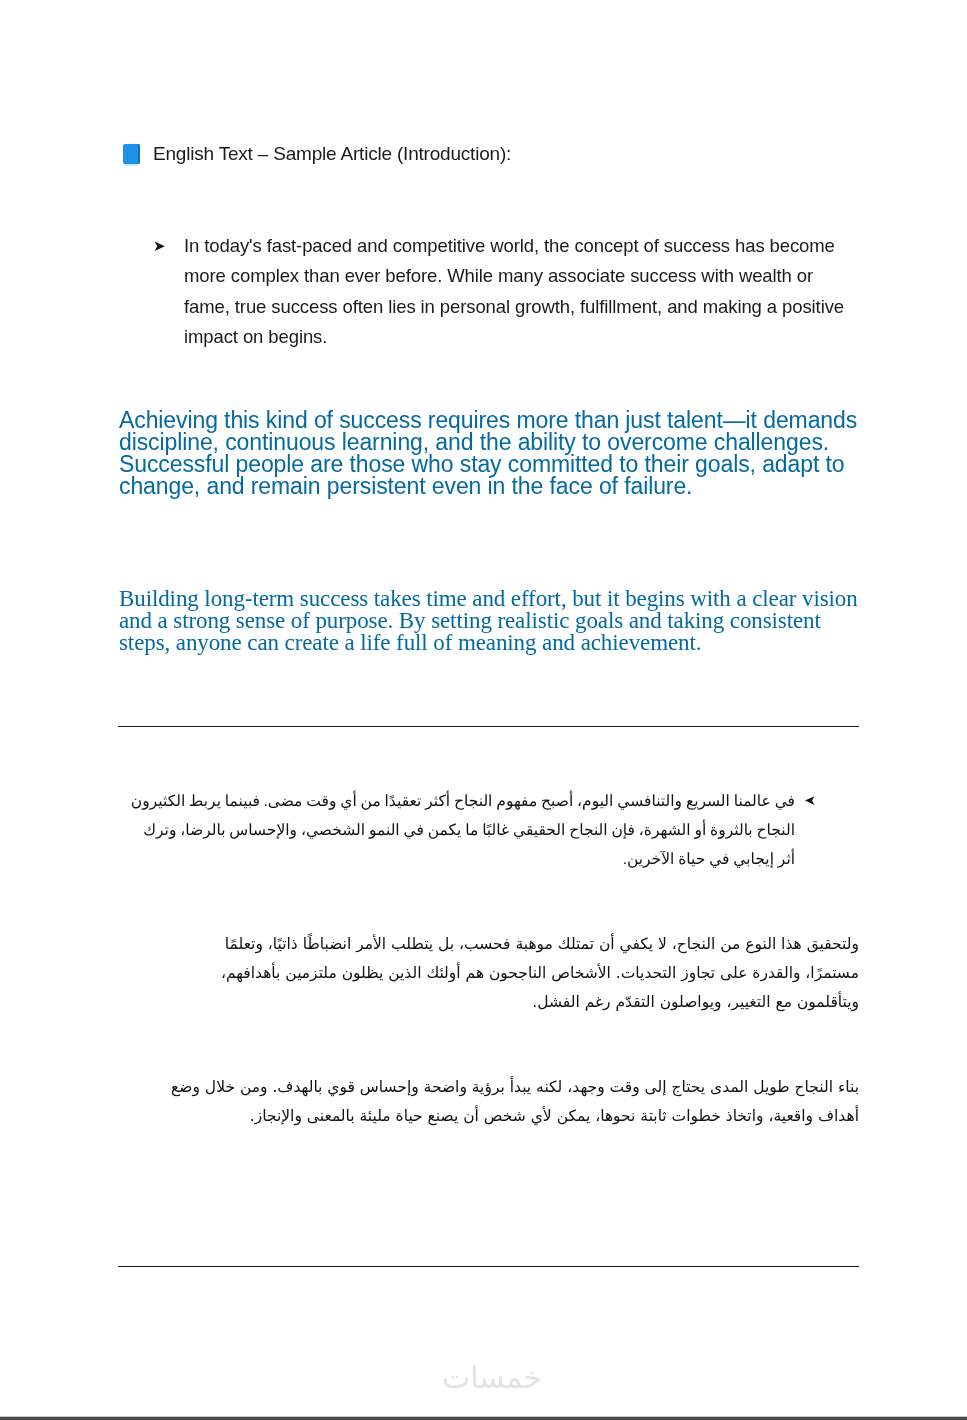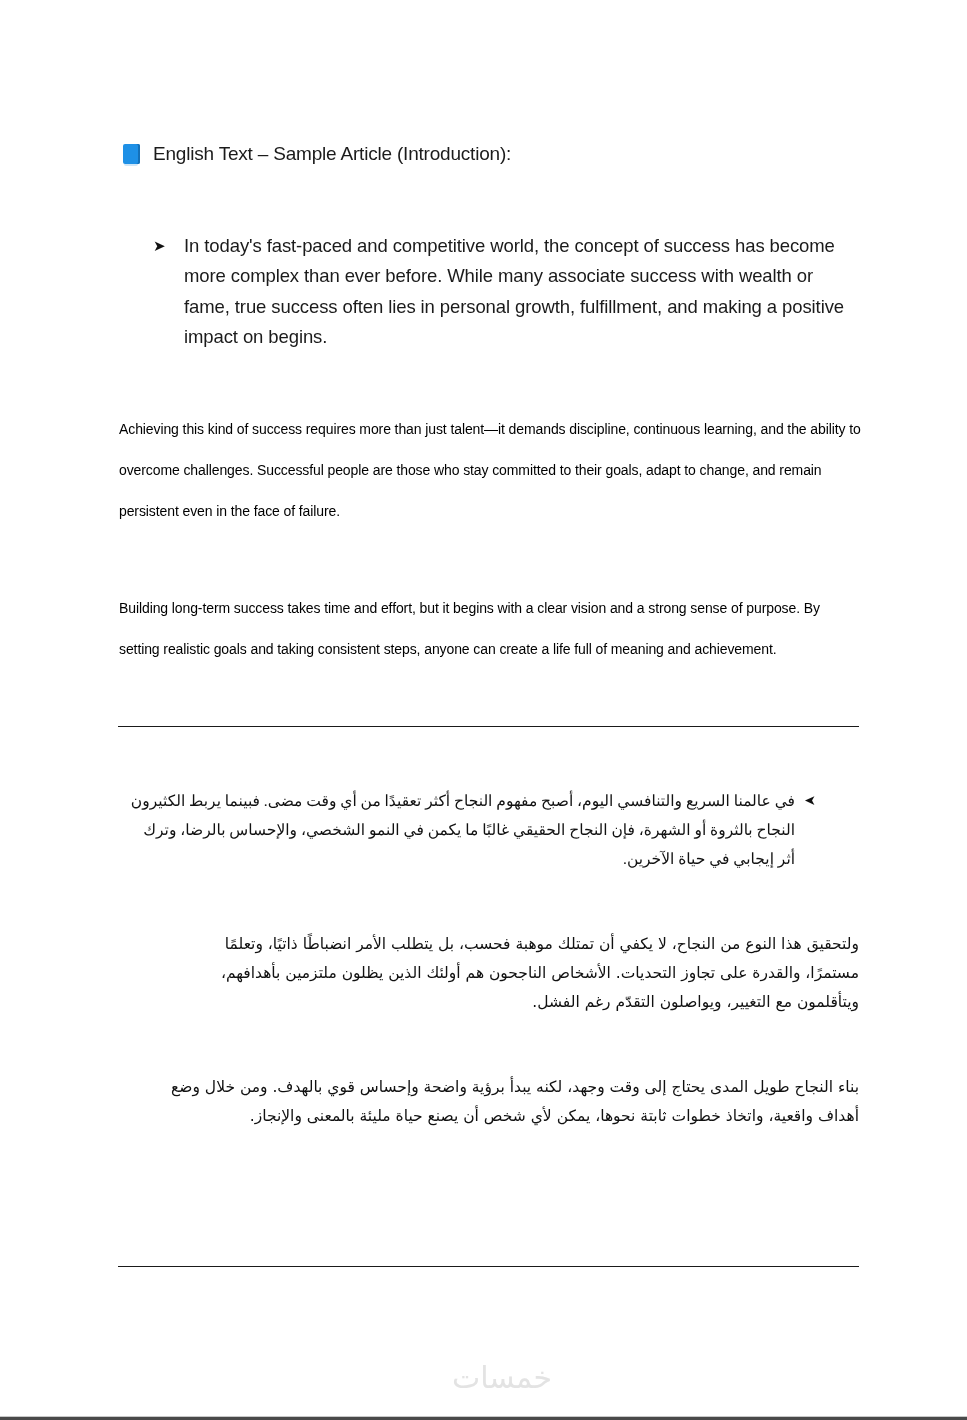--- a/index.html
+++ b/index.html
@@ -64,27 +64,27 @@
       width: 31px;
       flex: none;
       font-size: 15px;
       line-height: 30.3px;
       color: #111;
     }
     .en-para {
       position: absolute;
       left: 111px;
       width: 745px;
-      font-size: 14px;
-      line-height: 41px;
-      color: #000000;
+      font-size: 23px;
+      line-height: 22px;
+      color: #0369a1;
       letter-spacing: -0.1px;
     }
     .p1 { top: 409px; }
-    .p2 { top: 588px; }
+    .p2 { top: 588px; font-family: Liberation Serif, serif; }
     .rule {
       position: absolute;
       left: 110px;
       width: 741px;
       height: 1px;
       background: #1a1a1a;
     }
     .rule.r1 { top: 726px; }
     .rule.r2 { top: 1266px; }
 
@@ -124,21 +124,21 @@
     .ar-p2 {
       right: 116px;
       top: 1073px;
       width: 720px;
     }
     .watermark {
       position: absolute;
       left: 424px;
       top: 1360px;
       width: 120px;
-      text-align: right;
+      text-align: center;
       font-family: "DejaVu Sans", sans-serif;
       font-size: 30px;
       color: #e3e3e3;
       direction: rtl;
       letter-spacing: 1px;
     }
     .bottom-bar {
       position: absolute;
       left: 0; right: 0;
       top: 1416px;

